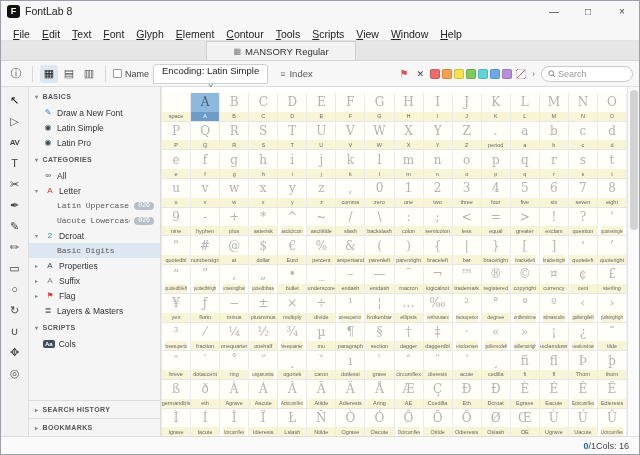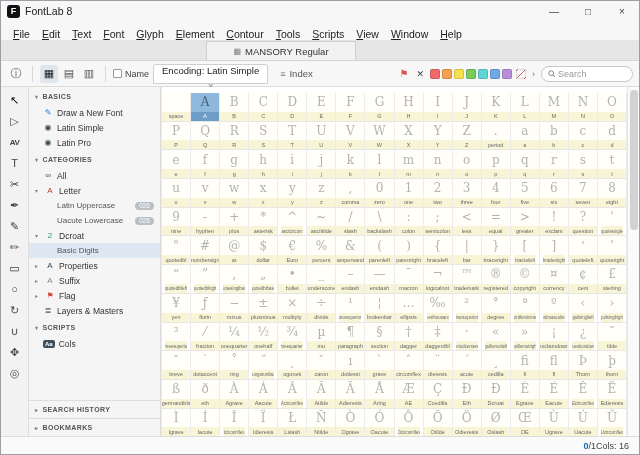--- a/index.html
+++ b/index.html
@@ -50,21 +50,21 @@
   .content { flex:1; display:flex; min-height:0; }
   .toolstrip { width:28px; background:#f2f2f2; border-right:1px solid #ddd; display:flex; flex-direction:column; align-items:center; padding-top:4px; gap:3px; }
   .tool { width:20px; height:18px; display:flex; align-items:center; justify-content:center; font-size:11px; color:#444; border-radius:3px; }
   .tool.sel { color:#000; }
   .tool.small-txt { font-size:8px; font-weight:bold; letter-spacing:-0.5px; }
 
   .panel { width:132px; background:#f5f5f5; border-right:1px solid #ddd; display:flex; flex-direction:column; font-size:8.5px; overflow:hidden; }
   .sec-head { height:18px; display:flex; align-items:center; gap:4px; padding-left:6px; font-size:7px; font-weight:bold; color:#555; letter-spacing:0.4px; }
   .sec-head .tri { font-size:6px; color:#888; }
   .p-item { height:15px; display:flex; align-items:center; gap:4px; padding-left:14px; color:#333; }
-  .p-item.child { padding-left:28px; color:#555; font-size:8px; }
+  .p-item.child { padding-left:28px; color:#555; font-size:8px;font-family:Liberation Mono, monospace; }
   .p-item.selrow { background:#dde7f1; }
   .p-item .tri { font-size:6px; color:#888; width:6px; margin-left:-8px; }
   .p-ico { width:10px; text-align:center; font-size:8px; }
   .p-label { white-space:nowrap; overflow:hidden; }
   .badge { margin-left:auto; margin-right:6px; background:#b9bfc6; color:#fff; font-size:6.5px; border-radius:6px; padding:0.5px 4px; }
   .script-badge { background:#3d4f5c; color:#fff; font-size:6px; border-radius:2px; padding:1px 2px; font-weight:bold; }
   .panel-spacer { flex:1; }
   .sec-bottom { border-top:1px solid #ddd; }
 
   .gridwrap { flex:1; background:#fff; display:flex; min-width:0; }

